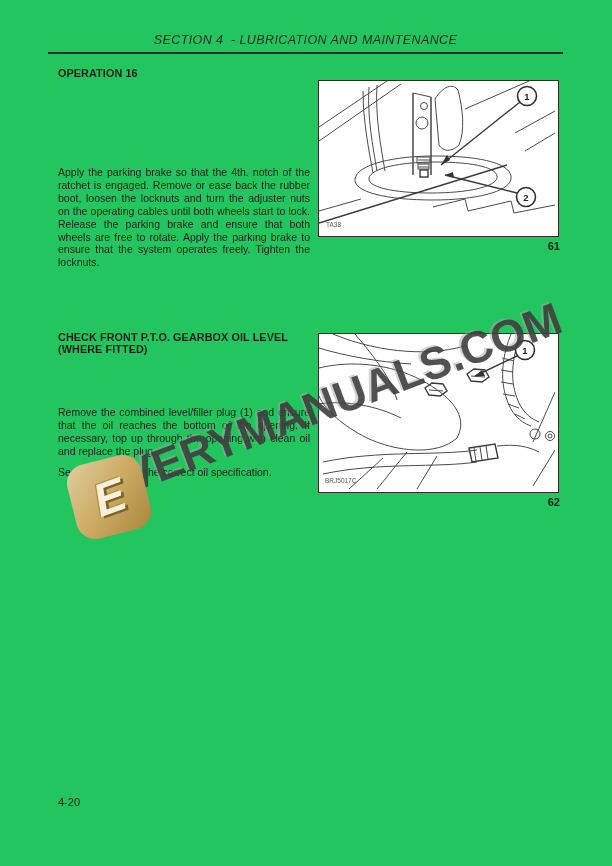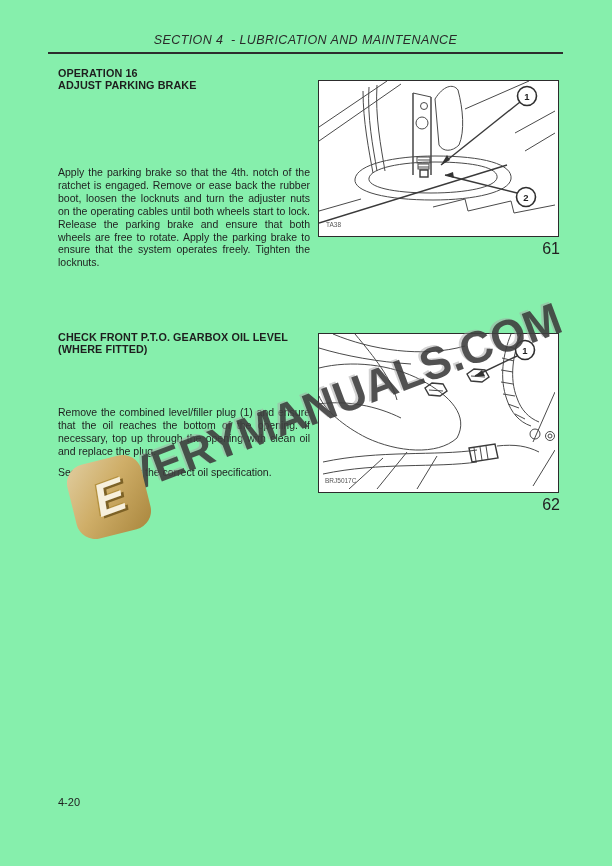--- a/index.html
+++ b/index.html
@@ -1,17 +1,17 @@
 <!DOCTYPE html>
 <html><head>
 <meta charset="utf-8">
 <style>
   html,body{margin:0;padding:0;background:#e8e8e8;}
   .page{
-    position:relative;width:612px;height:866px;background:#86efac;
+    position:relative;width:612px;height:866px;background:#22c55e;
     font-family:"Liberation Sans", sans-serif;color:#1e1e1e;overflow:hidden;
     margin:0 auto;
   }
   .abs{position:absolute;}
   
   .hdr-title{
     left:48px;top:33px;width:515px;text-align:center;
     font-style:italic;font-size:12.5px;letter-spacing:.4px;color:#2a2a2a;white-space:pre;
   }
   .hdr-rule{left:48px;top:52px;width:515px;height:2px;background:#2d2d2d;}
@@ -19,21 +19,21 @@
   .col{left:58px;width:252px;}
   .op-head{font-weight:bold;font-size:10.8px;line-height:12.3px;letter-spacing:.1px;}
   .body-p{font-size:10.5px;line-height:12.9px;text-align:justify;}
   .body-p.last{text-align:left;}
   
   .figbox{
     left:318px;width:239px;background:#fff;border:1.5px solid #2c2c2c;
   }
   .fig1{top:80px;height:155px;}
   .fig2{top:333px;height:158px;}
-  .fignum{left:318px;width:242px;text-align:right;font-size:16px;color:#222;}
+  .fignum{left:318px;width:242px;text-align:right;font-size:11px;color:#222;font-weight:bold;}
   .fignum1{top:240px;}
   .fignum2{top:496px;}
   svg{display:block;}
   .ln{stroke:#4a4a4a;stroke-width:1;fill:none;}
   .lnb{stroke:#3a3a3a;stroke-width:1.4;fill:none;}
   .callout-circle{stroke:#2e2e2e;stroke-width:1.6;fill:#fff;}
   .callout-num{font:700 9.5px "Liberation Sans",sans-serif;fill:#222;}
   .figcode{font:400 6.5px "Liberation Sans",sans-serif;fill:#555;}
   .arrowhead{fill:#333;stroke:none;}
   
@@ -60,21 +60,20 @@
 </head>
 <body>
 
 <div class="page">
 
   <div class="abs hdr-title">SECTION 4  - LUBRICATION AND MAINTENANCE</div>
   <div class="abs hdr-rule"></div>
 
   <div class="abs col op-head" style="top:67px;">
     <div>OPERATION 16</div>
-    <div>ADJUST PARKING BRAKE</div>
   </div>
   <div class="abs col body-p" style="top:166px;">Apply the parking brake so that the 4th. notch of the ratchet is engaged. Remove or ease back the rubber boot, loosen the locknuts and turn the adjuster nuts on the operating cables until both wheels start to lock. Release the parking brake and ensure that both wheels are free to rotate. Apply the parking brake to ensure that the system operates freely. Tighten the locknuts.</div>
 
   <div class="abs col op-head" style="top:331px;">
     <div>CHECK FRONT P.T.O. GEARBOX OIL LEVEL</div>
     <div>(WHERE FITTED)</div>
   </div>
   <div class="abs col body-p" style="top:406px;">Remove the combined level/filler plug (1) and ensure that the oil reaches the bottom of the opening. If necessary, top up through the opening with clean oil and replace the plug.</div>
   <div class="abs col body-p last" style="top:466px;">See page 4-12 for the correct oil specification.</div>
 

